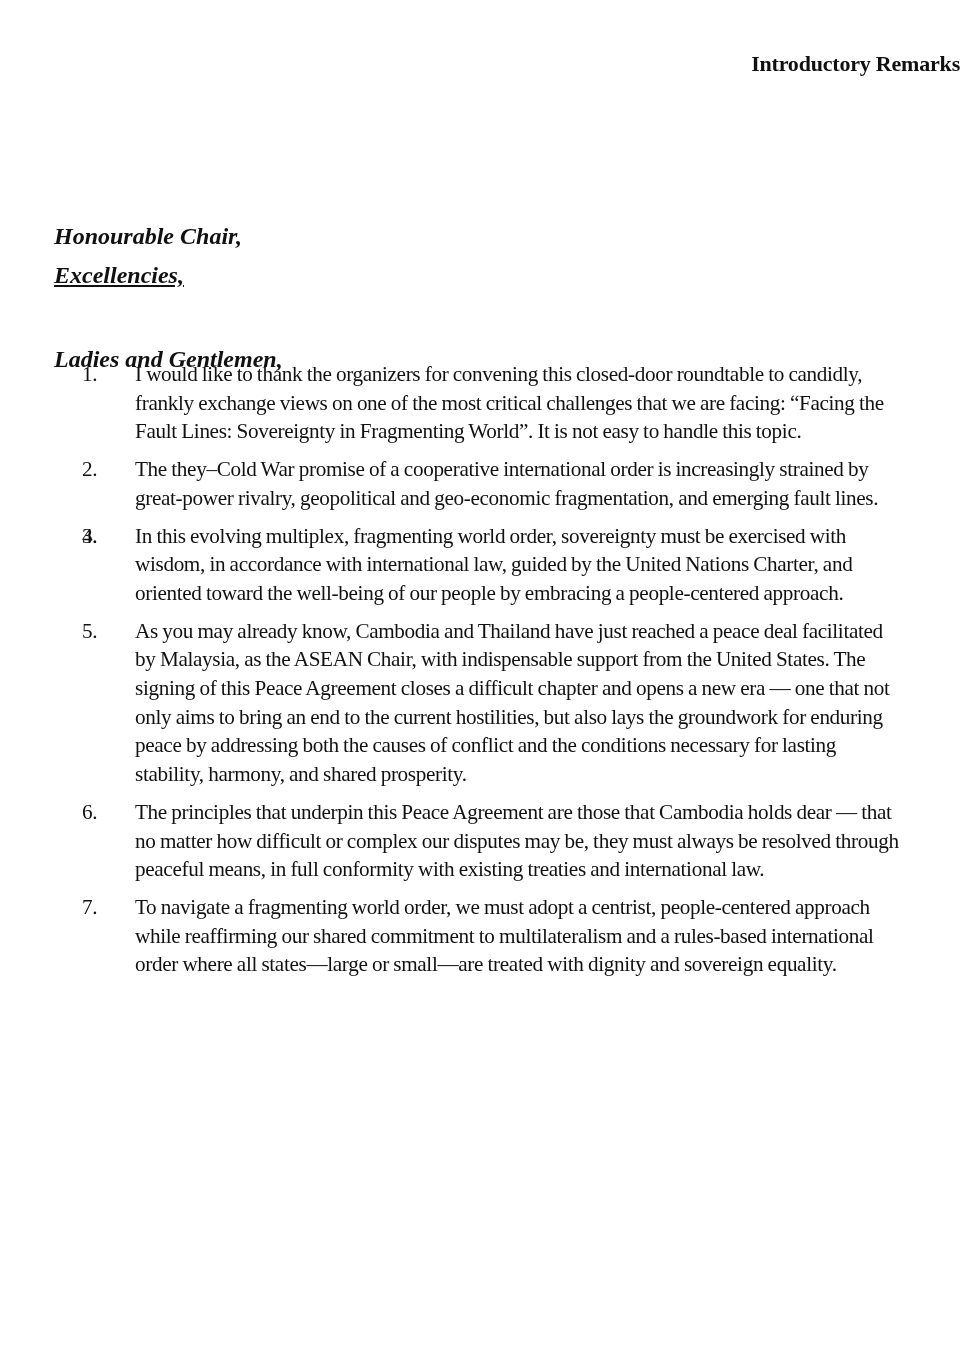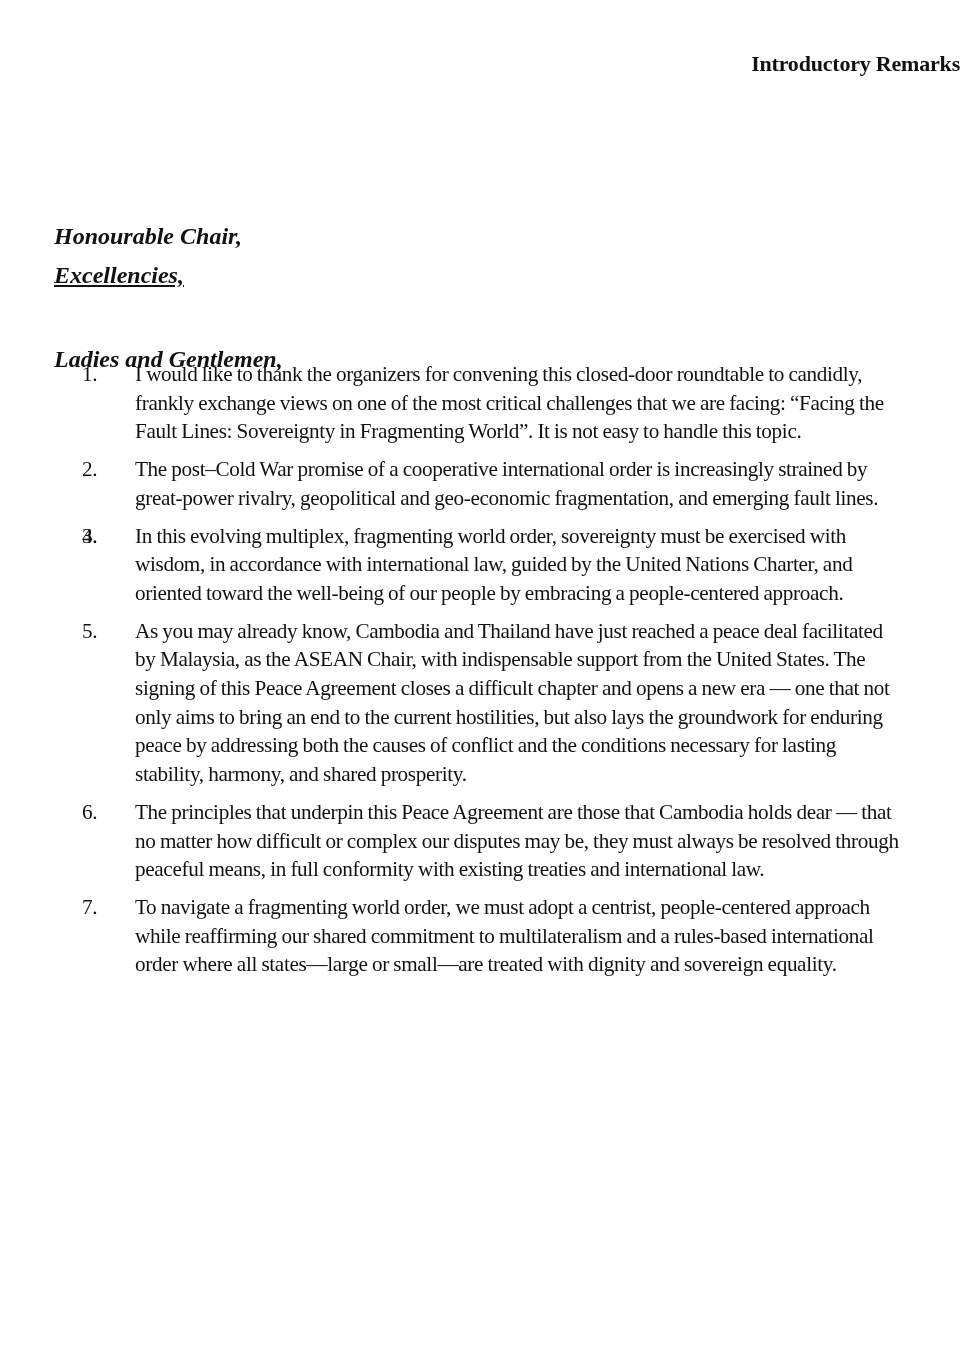--- a/index.html
+++ b/index.html
@@ -86,21 +86,21 @@
   <div class="salutation sal-2">Excellencies,</div>
   <div class="salutation sal-3">Ladies and Gentlemen,</div>
 
   <ol class="remarks">
     <li class="remark">
       <span class="remark-num">1.</span>
       <span>I would like to thank the organizers for convening this closed-door roundtable to candidly, frankly exchange views on one of the most critical challenges that we are facing: “Facing the Fault Lines: Sovereignty in Fragmenting World”. It is not easy to handle this topic.</span>
     </li>
     <li class="remark">
       <span class="remark-num">2.</span>
-      <span>The post–Cold War promise of a cooperative international order is increasingly strained by great-power rivalry, geopolitical and geo-economic fragmentation, and emerging fault lines.</span>
+      <span>The they–Cold War promise of a cooperative international order is increasingly strained by great-power rivalry, geopolitical and geo-economic fragmentation, and emerging fault lines.</span>
     </li>
     <li class="remark">
       <span class="remark-num">3.</span>
     </li>
     <li class="remark">
       <span class="remark-num">4.</span>
       <span>In this evolving multiplex, fragmenting world order, sovereignty must be exercised with wisdom, in accordance with international law, guided by the United Nations Charter, and oriented toward the well-being of our people by embracing a people-centered approach.</span>
     </li>
     <li class="remark">
       <span class="remark-num">5.</span>

